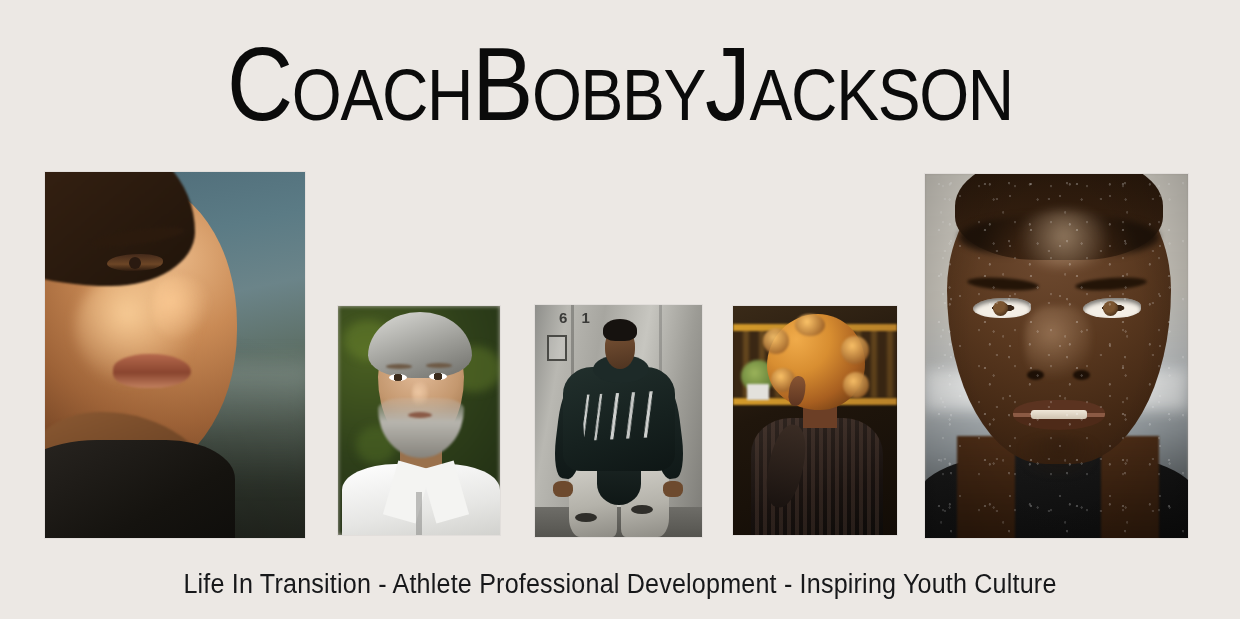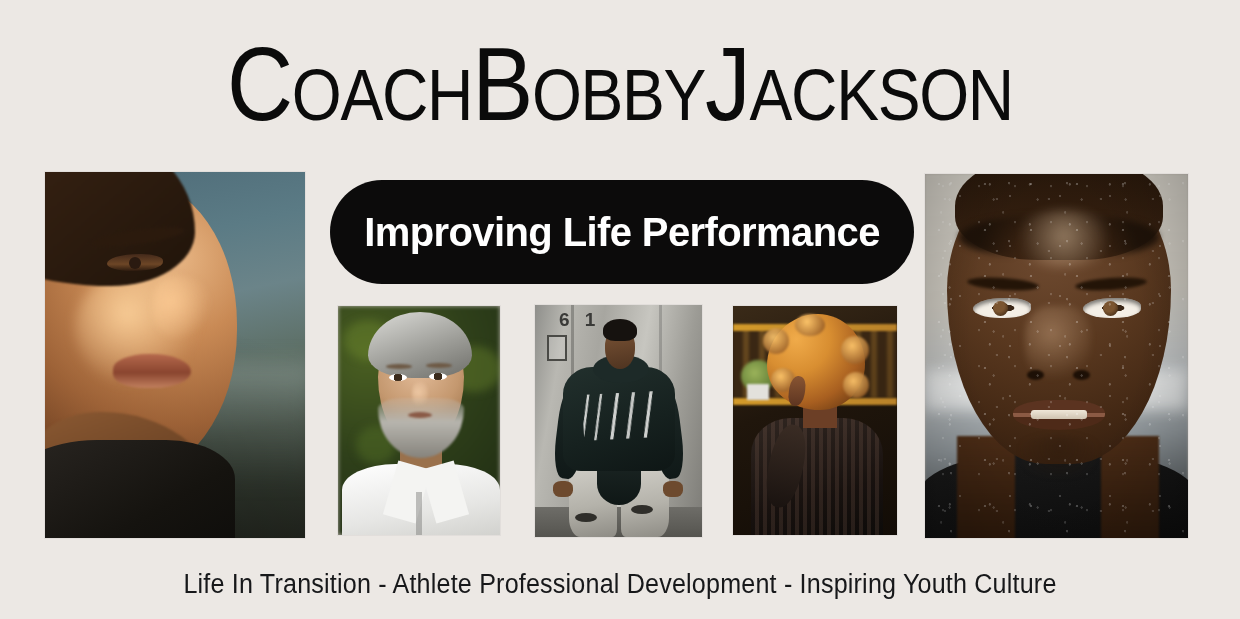--- a/index.html
+++ b/index.html
@@ -240,21 +240,21 @@
     background:
       linear-gradient(100deg,#8f8f8b 0%, #b9b8b2 16%, #a7a6a0 34%, #c7c6c0 56%, #9d9c96 78%, #7c7b76 100%);
   }
   #photo-3 .seam {
     top: 0; width: 3px; height: 232px; background: rgba(60,60,58,.35);
   }
   #photo-3 .seam.s1 { left: 36px; }
   #photo-3 .seam.s2 { left: 124px; background: rgba(60,60,58,.25); }
   #photo-3 .mark {
     color: #3a3a38; font-family: "Liberation Sans", sans-serif;
-    font-size: 19px; font-weight: bold; letter-spacing: 5px;
+    font-size: 15px; font-weight: bold; letter-spacing: 5px;
     left: 24px; top: 4px;
   }
   #photo-3 .plate {
     left: 12px; top: 30px; width: 16px; height: 22px;
     border: 2px solid #4a4a46; background: rgba(255,255,255,.15);
   }
   #photo-3 .ground {
     left: 0; bottom: 0; width: 167px; height: 30px;
     background: linear-gradient(180deg,#6e6d68,#55544f);
   }
@@ -549,23 +549,20 @@
     user-select: none;
   }
 </style>
 </head>
 <body>
 
 <div id="banner">
 
   <div id="brand-title">CoachBobbyJackson</div>
 
-  <div id="slogan-pill">
-    <span id="slogan-text">Improving Life Performance</span>
-  </div>
 
   <div class="photo" id="photo-1">
     <div class="scene">
       <div class="sh bg"></div>
       <div class="sh city"></div>
       <div class="sh shade"></div>
       <div class="sh face"></div>
       <div class="sh cheek"></div>
       <div class="sh hair"></div>
       <div class="sh brow"></div>

